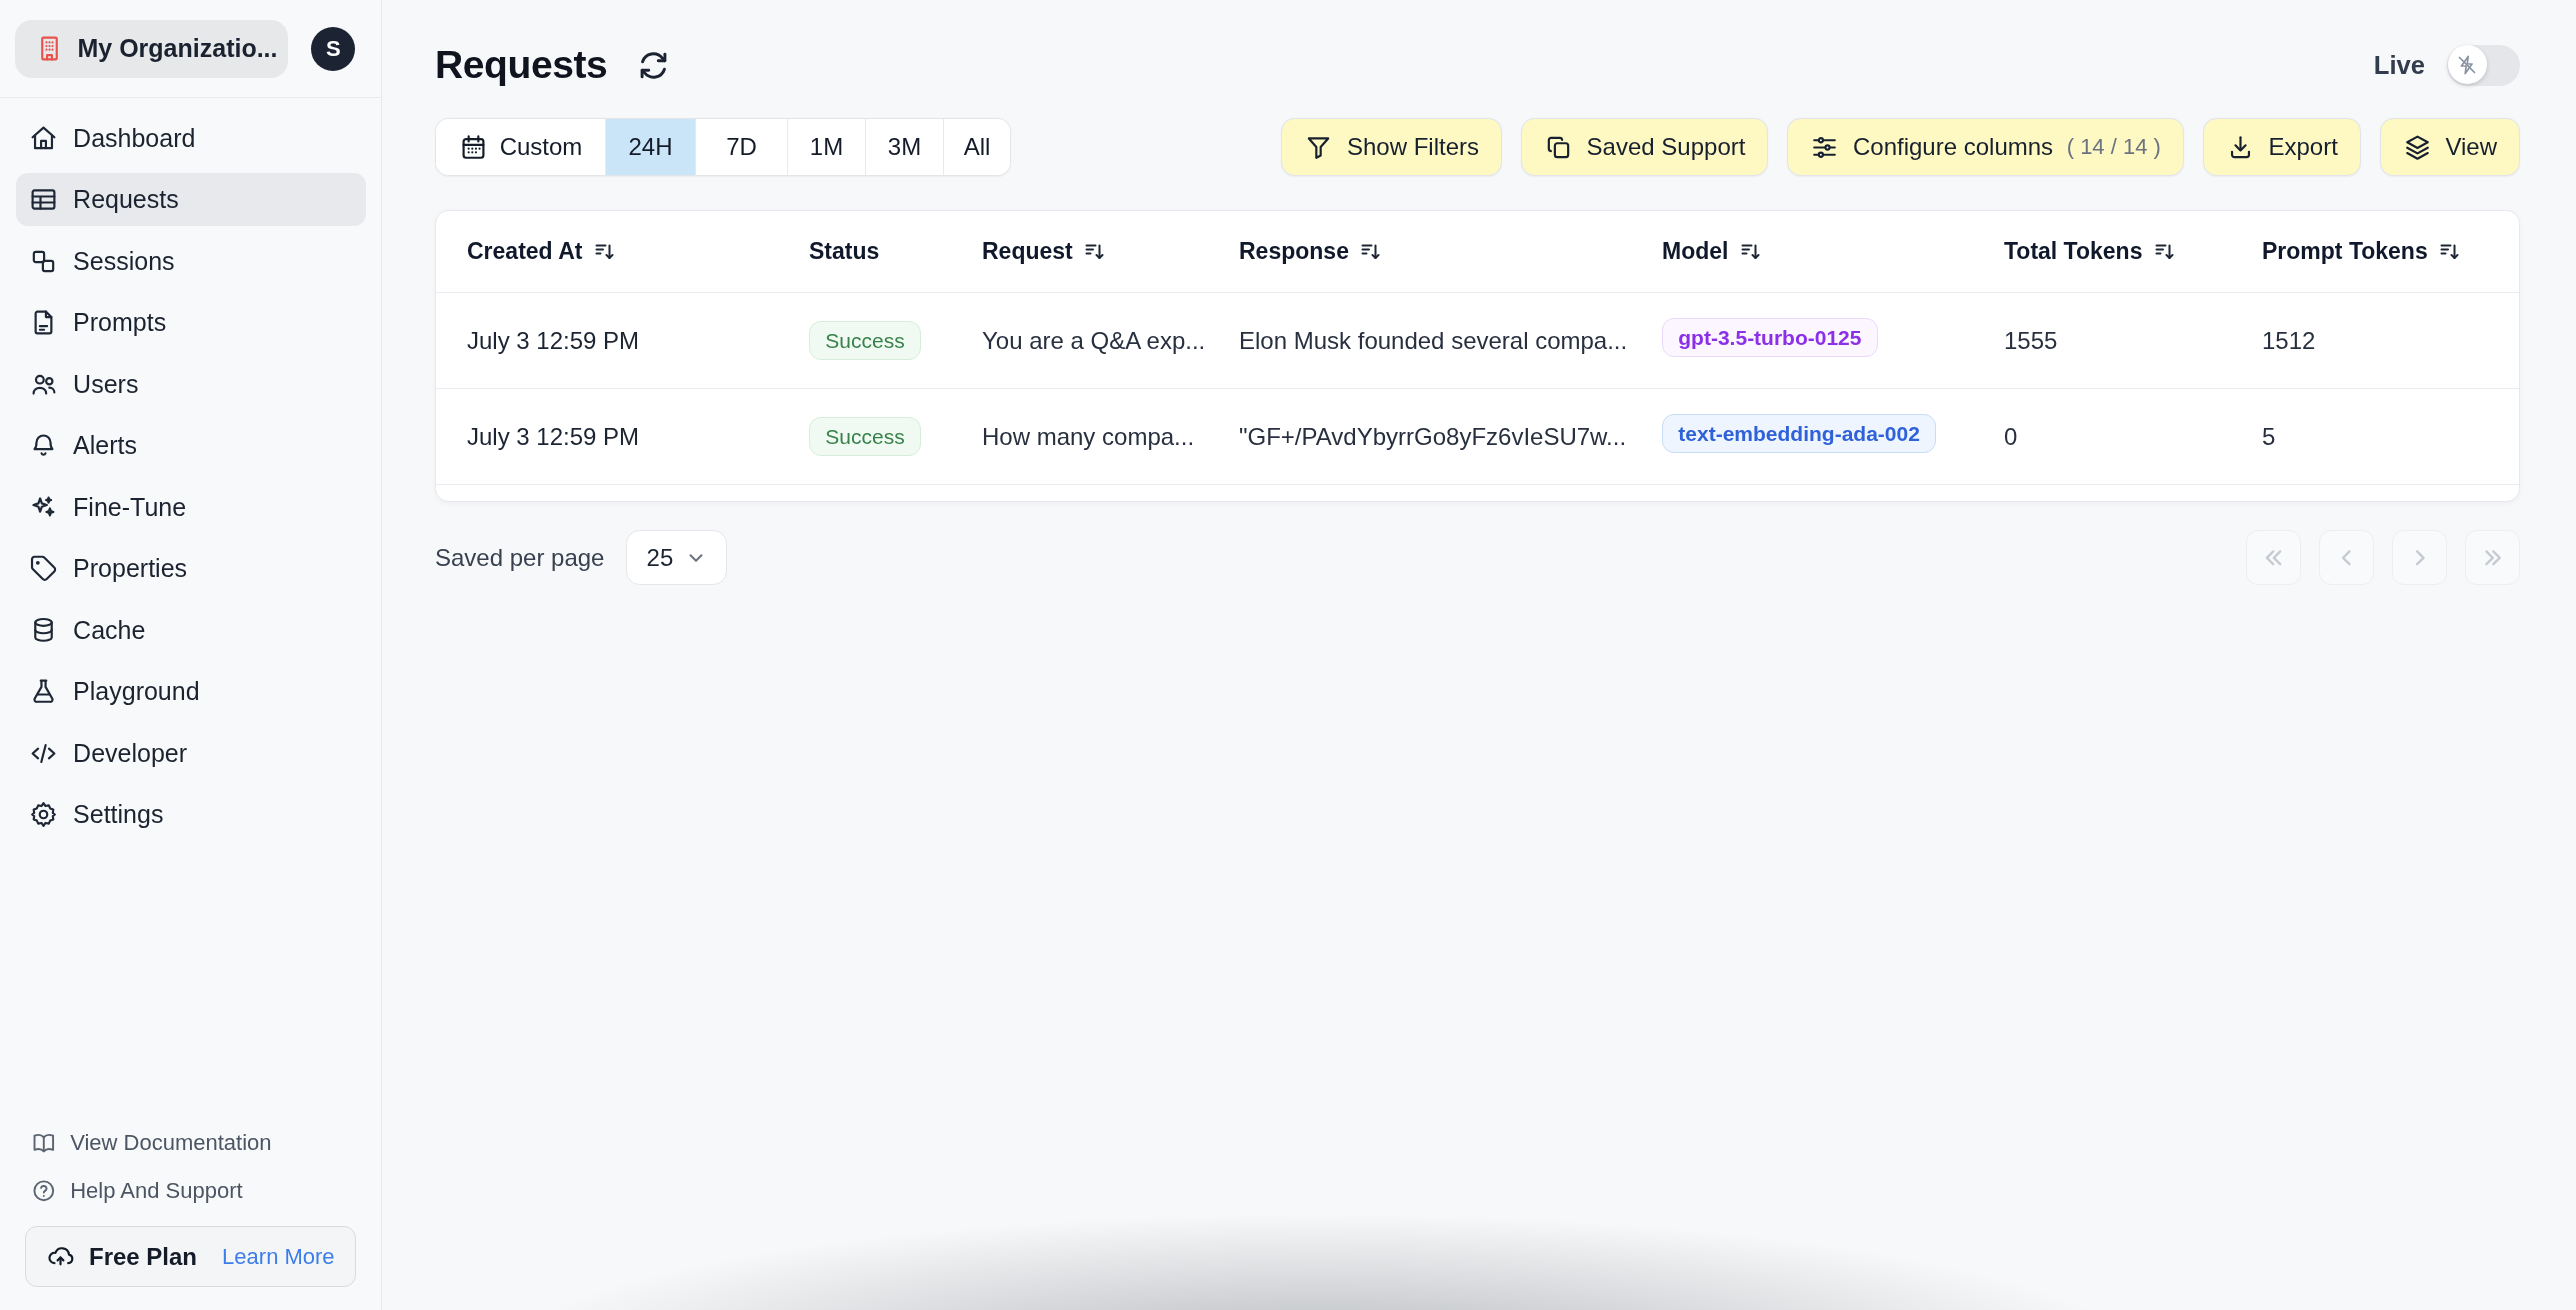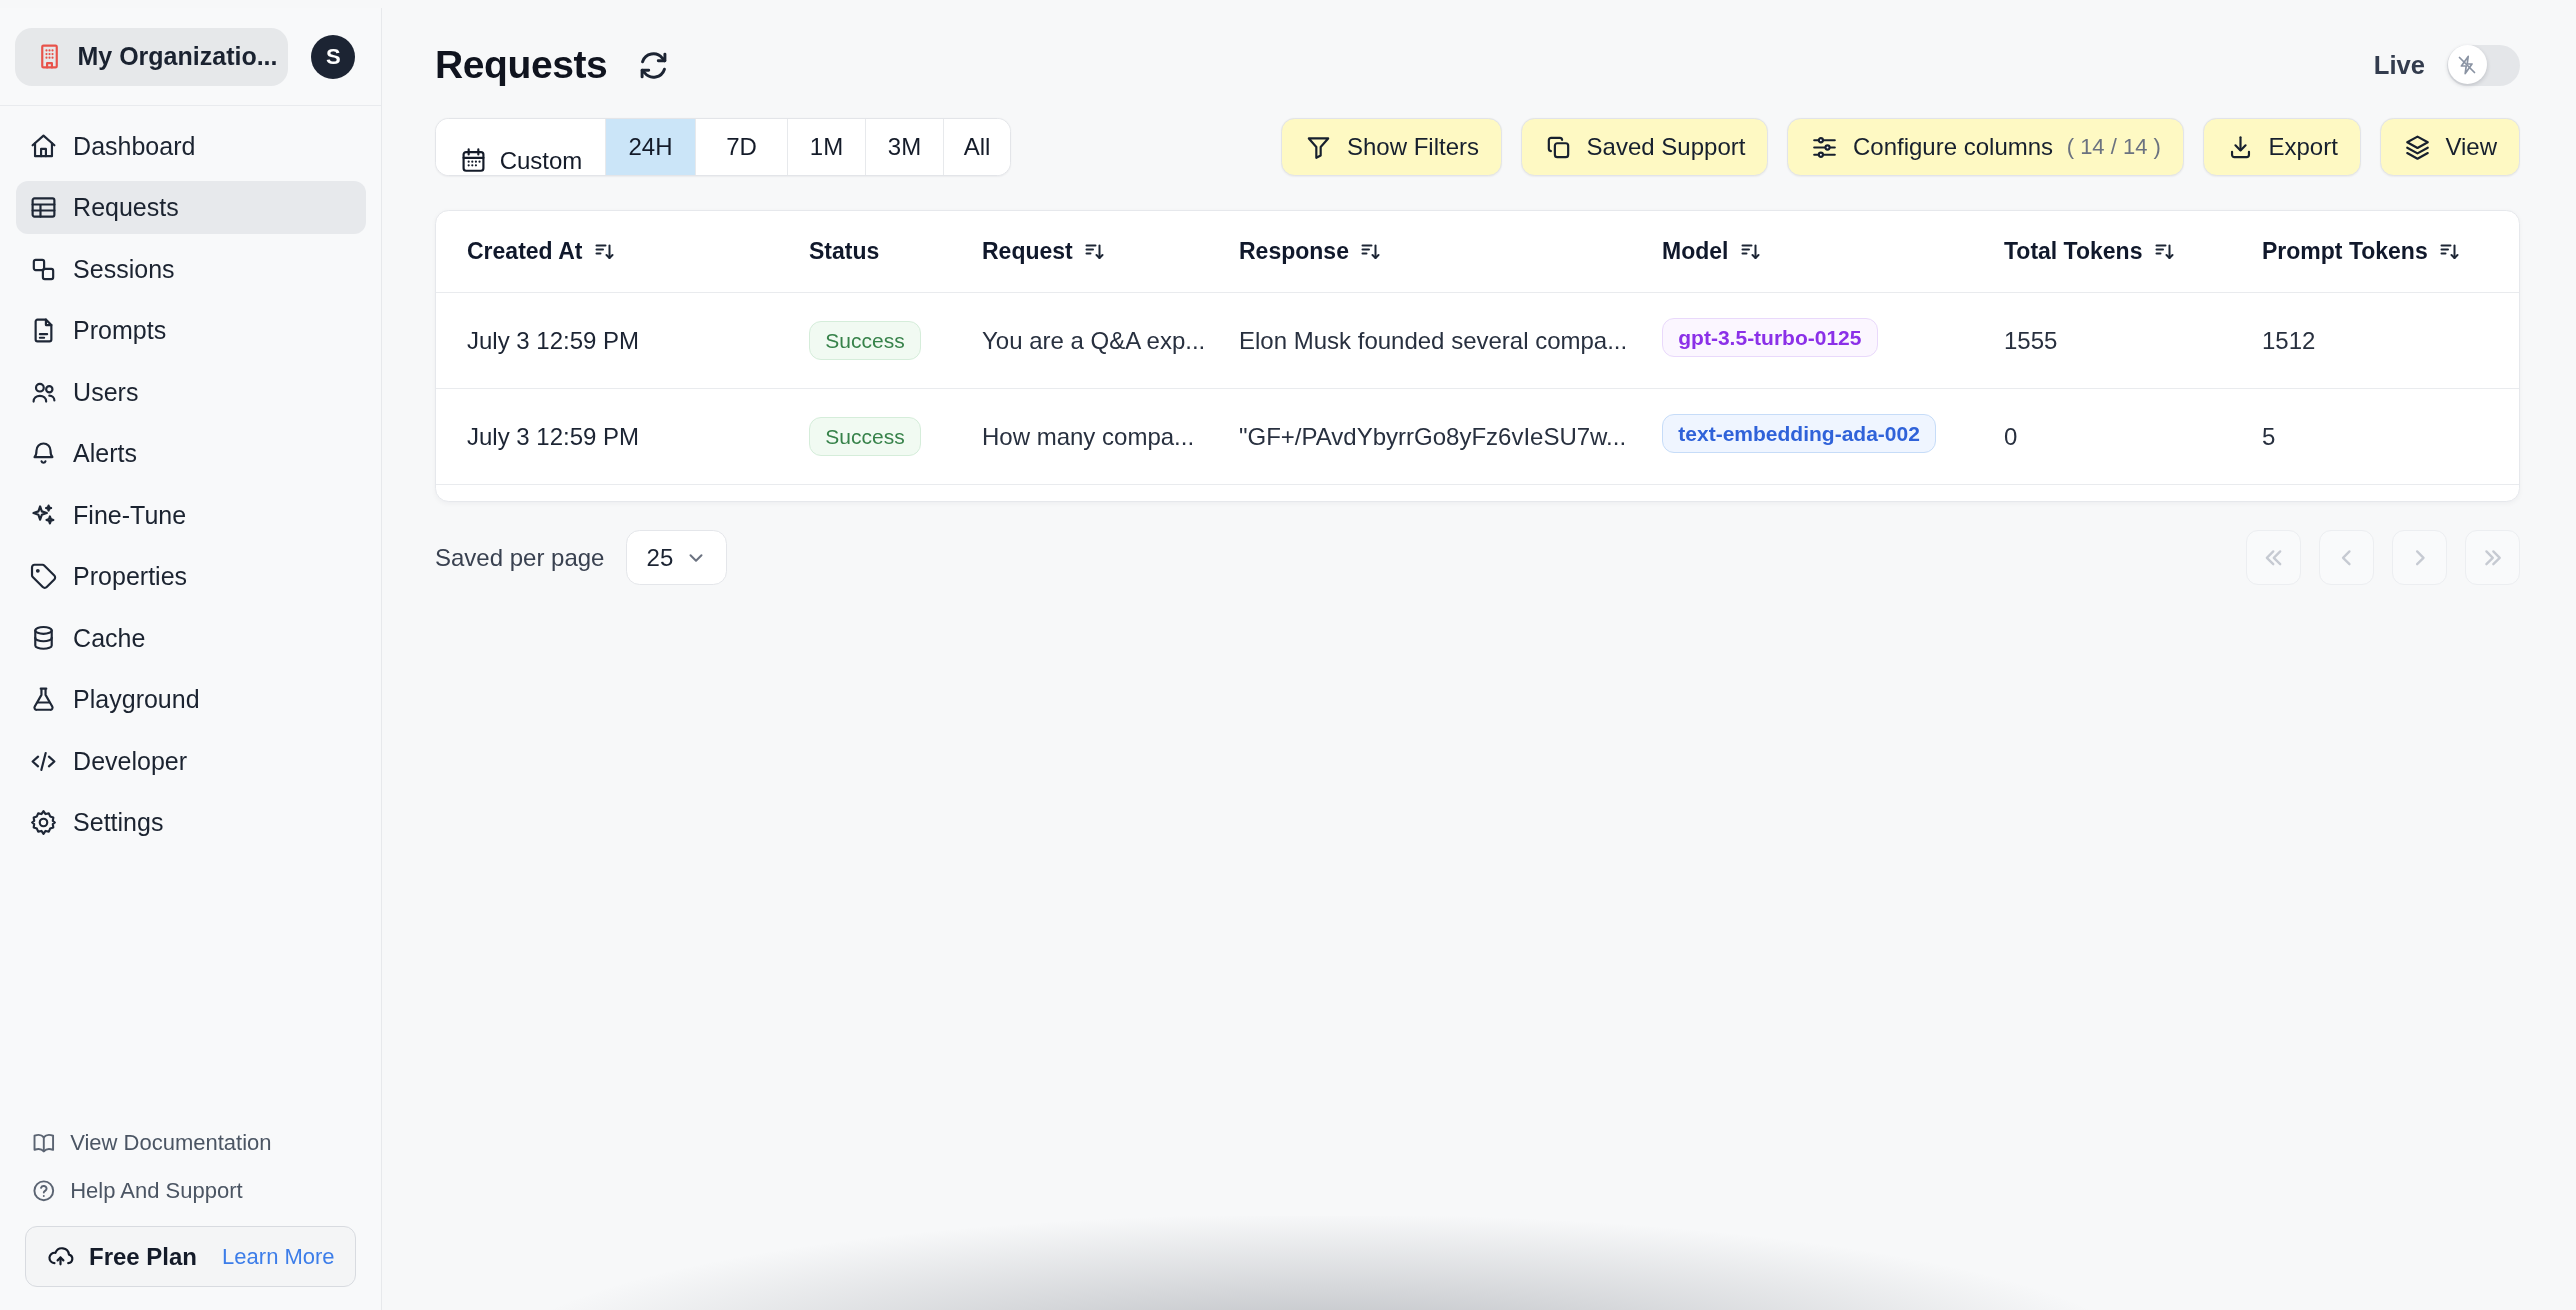--- a/index.html
+++ b/index.html
@@ -7,21 +7,21 @@
   body {
     font-family:"Liberation Sans","DejaVu Sans",sans-serif;
     background:#f7f8f9;
     color:#141b29;
     position:relative;
   }
   svg.ic { stroke:currentColor; fill:none; stroke-width:1.8; stroke-linecap:round; stroke-linejoin:round; display:block; }
 
   
   .sidebar {
-    position:absolute; left:0; top:8px; bottom:0; width:382px;
+    position:absolute; left:0; top:0; bottom:0; width:382px;
     background:#f8f9fa; border-right:1.7px solid #e7e9ec;
   }
   .org-row {
     height:98px; display:flex; align-items:center;
     padding:0 25.6px 0 14.5px; border-bottom:1.7px solid #e9ebee;
     justify-content:space-between;
   }
   .org-pill {
     display:flex; align-items:center; gap:13.6px;
     background:#e6e8ea; border:none; border-radius:17px;
@@ -90,21 +90,21 @@
   }
   .seg {
     display:flex; align-items:center; justify-content:center; gap:12px;
     font-size:24px; font-weight:500; color:#141b29;
     border:none; border-right:1.7px solid #e7e9ec; background:#fff;
     cursor:pointer; font-family:inherit; padding:0 8.5px;
   }
   .seg:last-child { border-right:none; }
   .seg .nic { width:29px; height:29px; }
   .seg.sel { background:#cbe5f8; }
-  .seg-custom { width:170px;align-items:flex-end; }
+  .seg-custom { width:170px; }
   .seg-24h { width:90px; }
   .seg-7d { width:92px; }
   .seg-1m { width:78px; }
   .seg-3m { width:78px; }
   .seg-all { width:66px; }
 
   .toolbar-right { margin-left:auto; display:flex; gap:19px; }
   .tbtn {
     height:58px; display:flex; align-items:center; gap:13.6px;
     background:#fef9c3; border:1.7px solid #e2e4e9; border-radius:13.6px;

